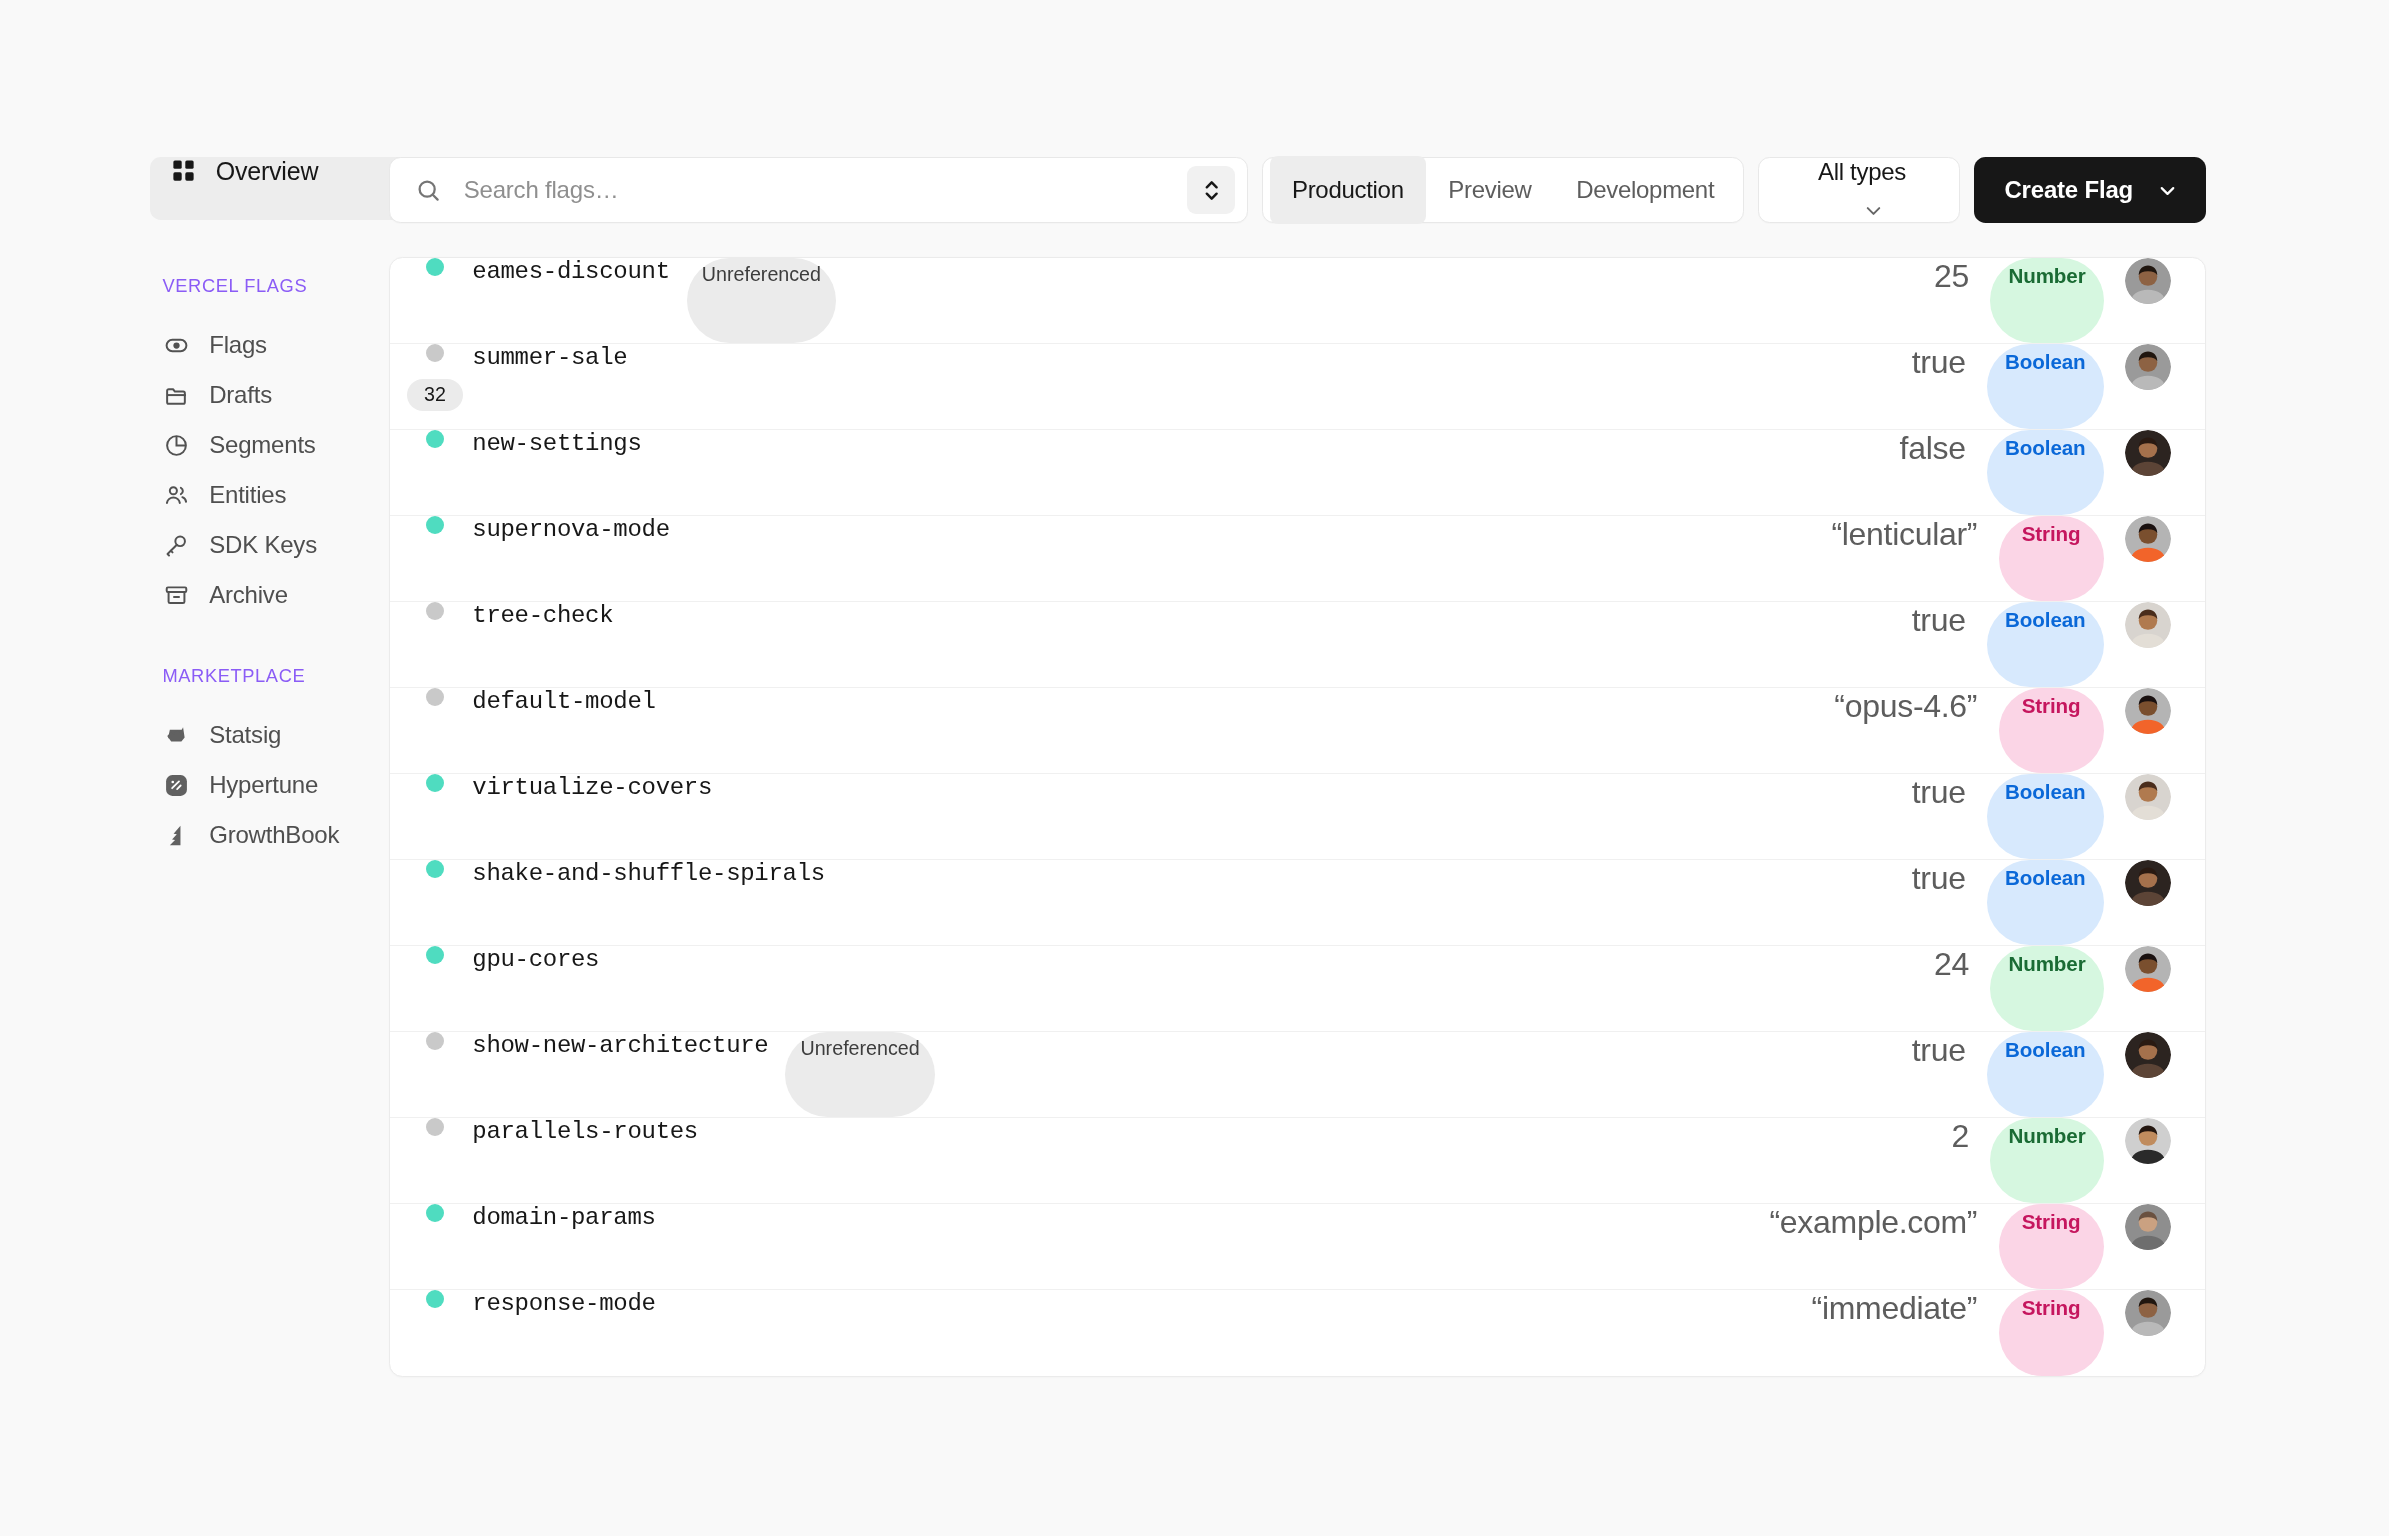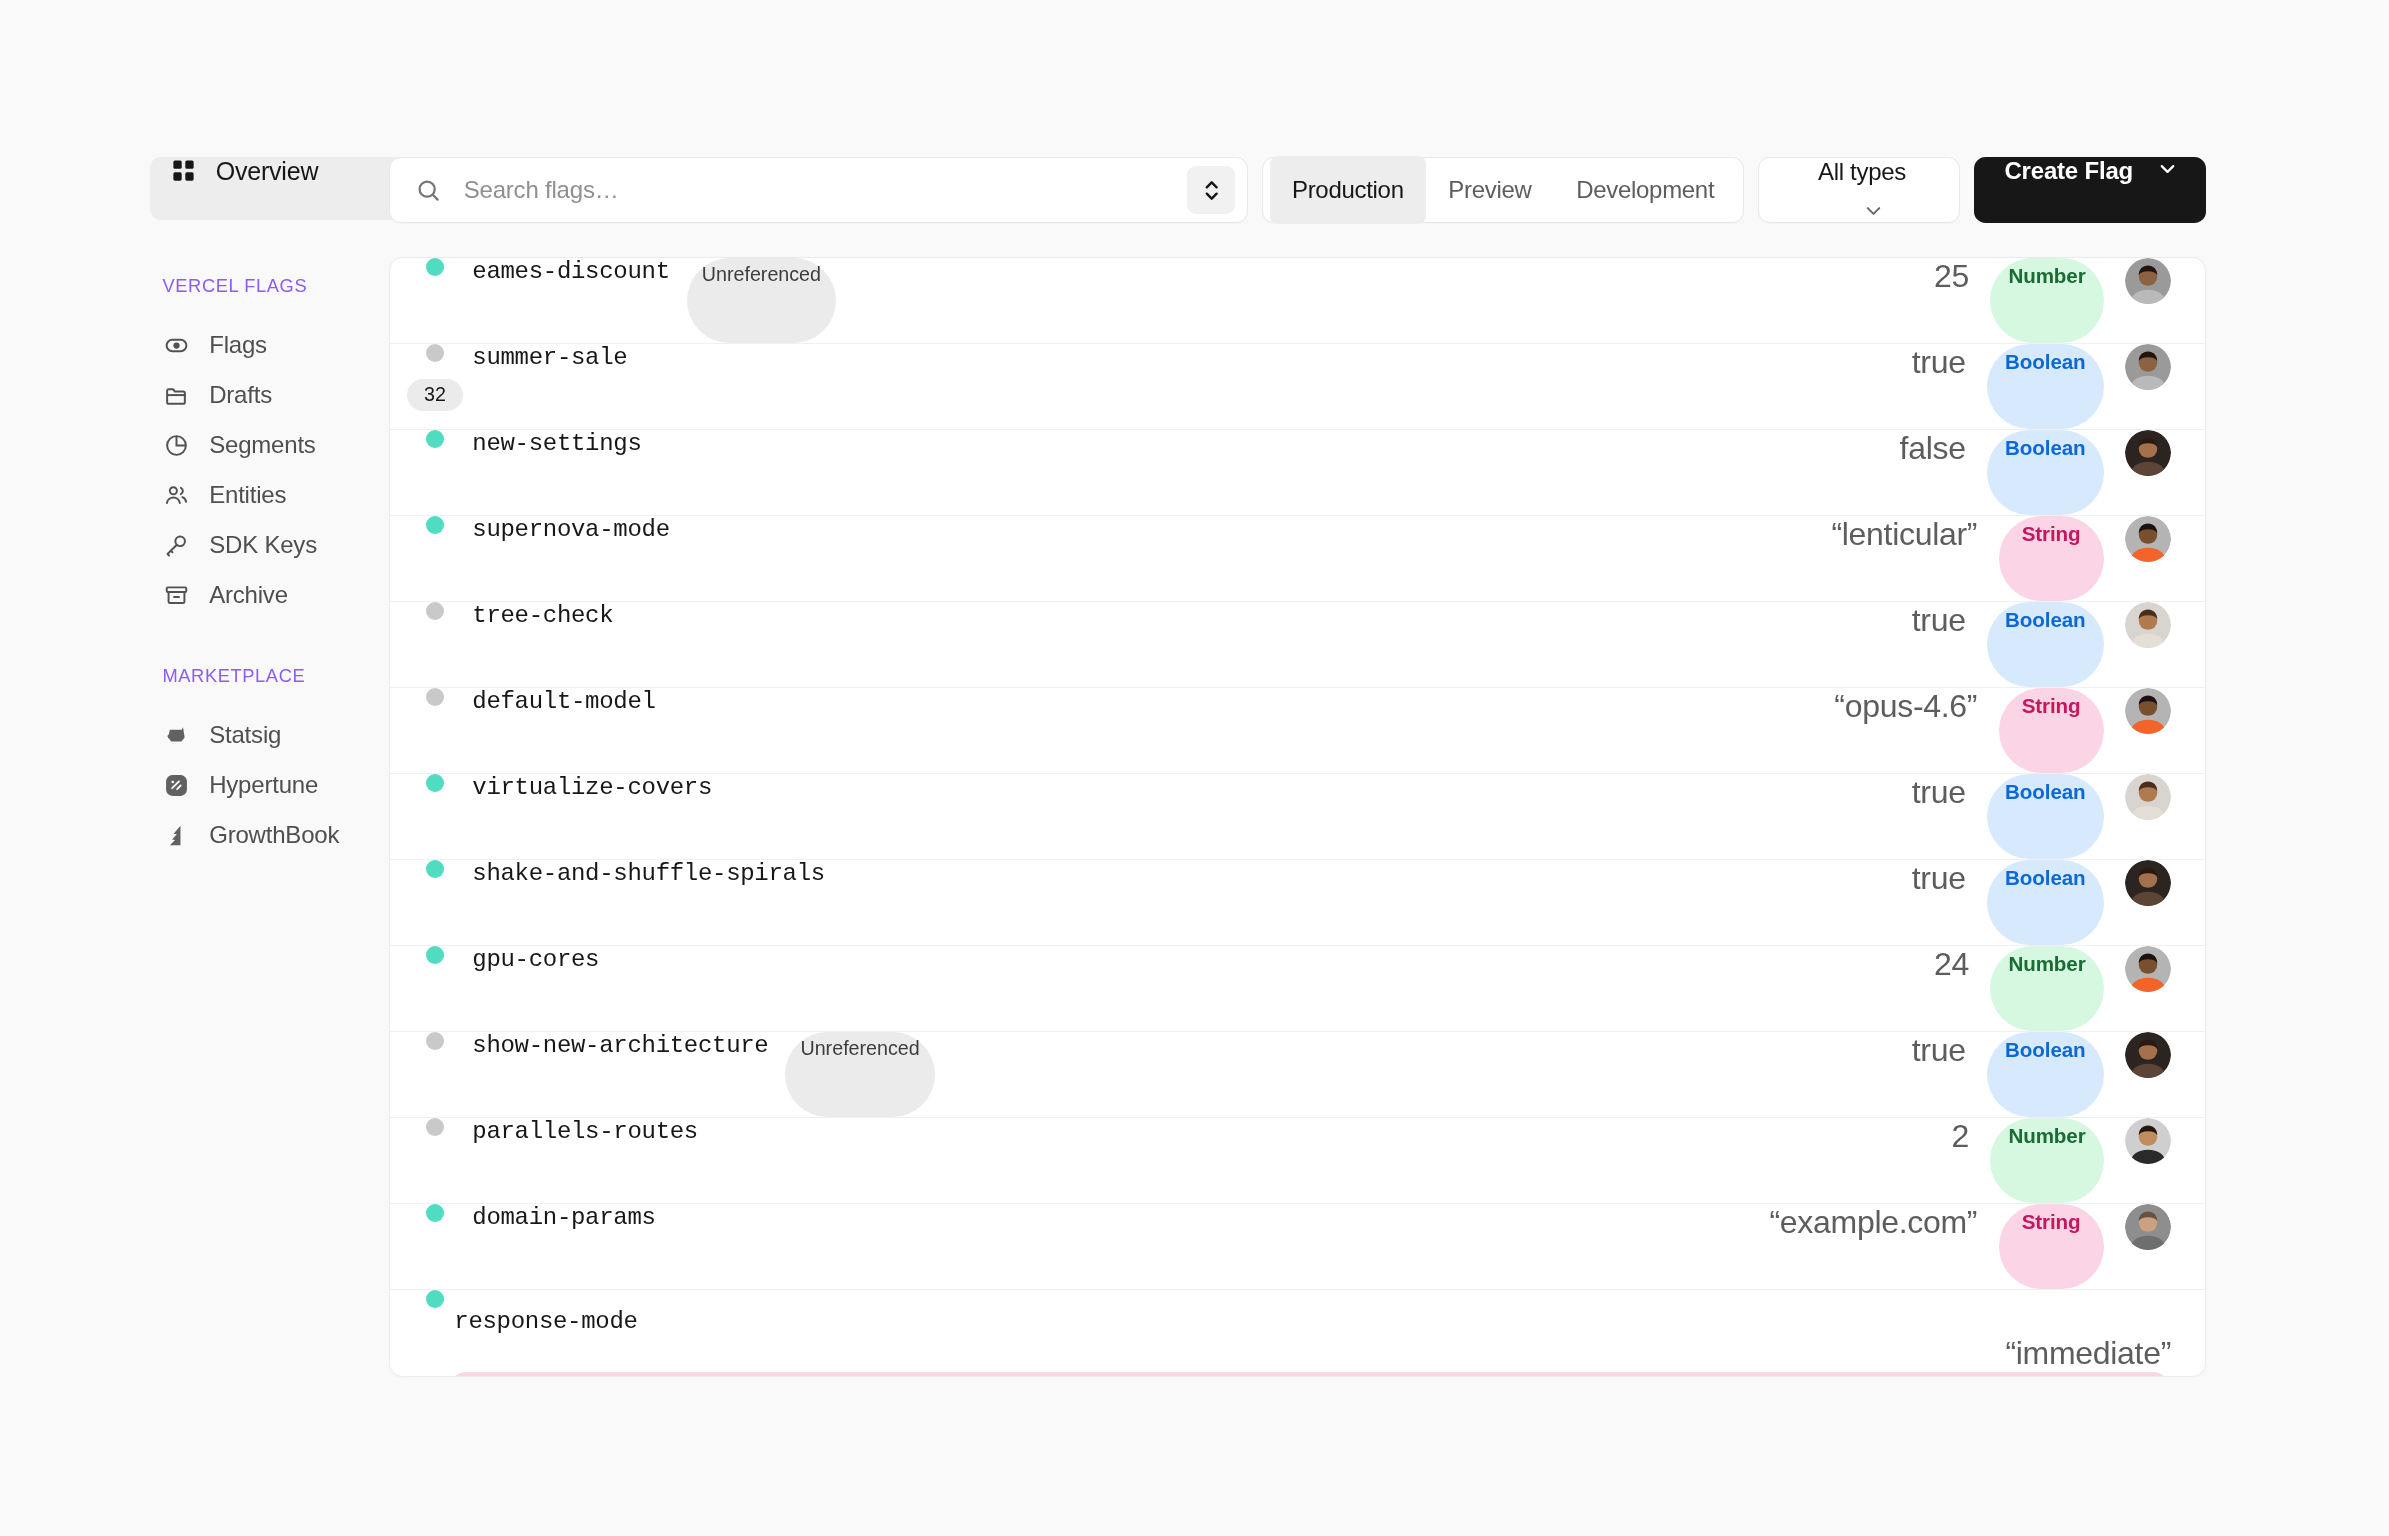--- a/index.html
+++ b/index.html
@@ -133,21 +133,21 @@
     cursor: pointer;
     letter-spacing: -0.3px;
     box-shadow: 0 0.9px 0.9px rgba(0,0,0,0.02);
     flex-direction: column;
   }
 
   .create-btn {
     height: 66px;
     background: #171717;
     border-radius: 11.6px;
-    display: flex; justify-content: center;
+    display: flex; align-items: center; justify-content: center;
     gap: 23px;
     padding: 0 27px 0 30px;
     color: #fff;
     font-size: 24px;
     font-weight: 600;
     cursor: pointer;
     letter-spacing: -0.2px;
     border: none;
     white-space: nowrap;
   }
@@ -161,21 +161,21 @@
     overflow: hidden;
     box-shadow: 0 0.9px 1.8px rgba(0,0,0,0.025);
   }
   .flag-row {
     height: 86px;
     display: flex; 
     padding: 0 34px 0 36px;
     border-bottom: 0.9px solid #f0f0f0;
     cursor: pointer;
   }
-  .flag-row:last-child { border-bottom: none; flex-direction: column; }
+  .flag-row:last-child { border-bottom: none; }
 
   .status-dot { width: 18px; height: 18px; border-radius: 50%; flex: 0 0 18px; }
   .dot-on  { background: #4fdcc0; }
   .dot-off { background: #c9c9c9; }
 
   .flag-name {
     margin-left: 28px;
     font-family: "Liberation Mono", monospace;
     font-size: 24px;
     color: #171717;

